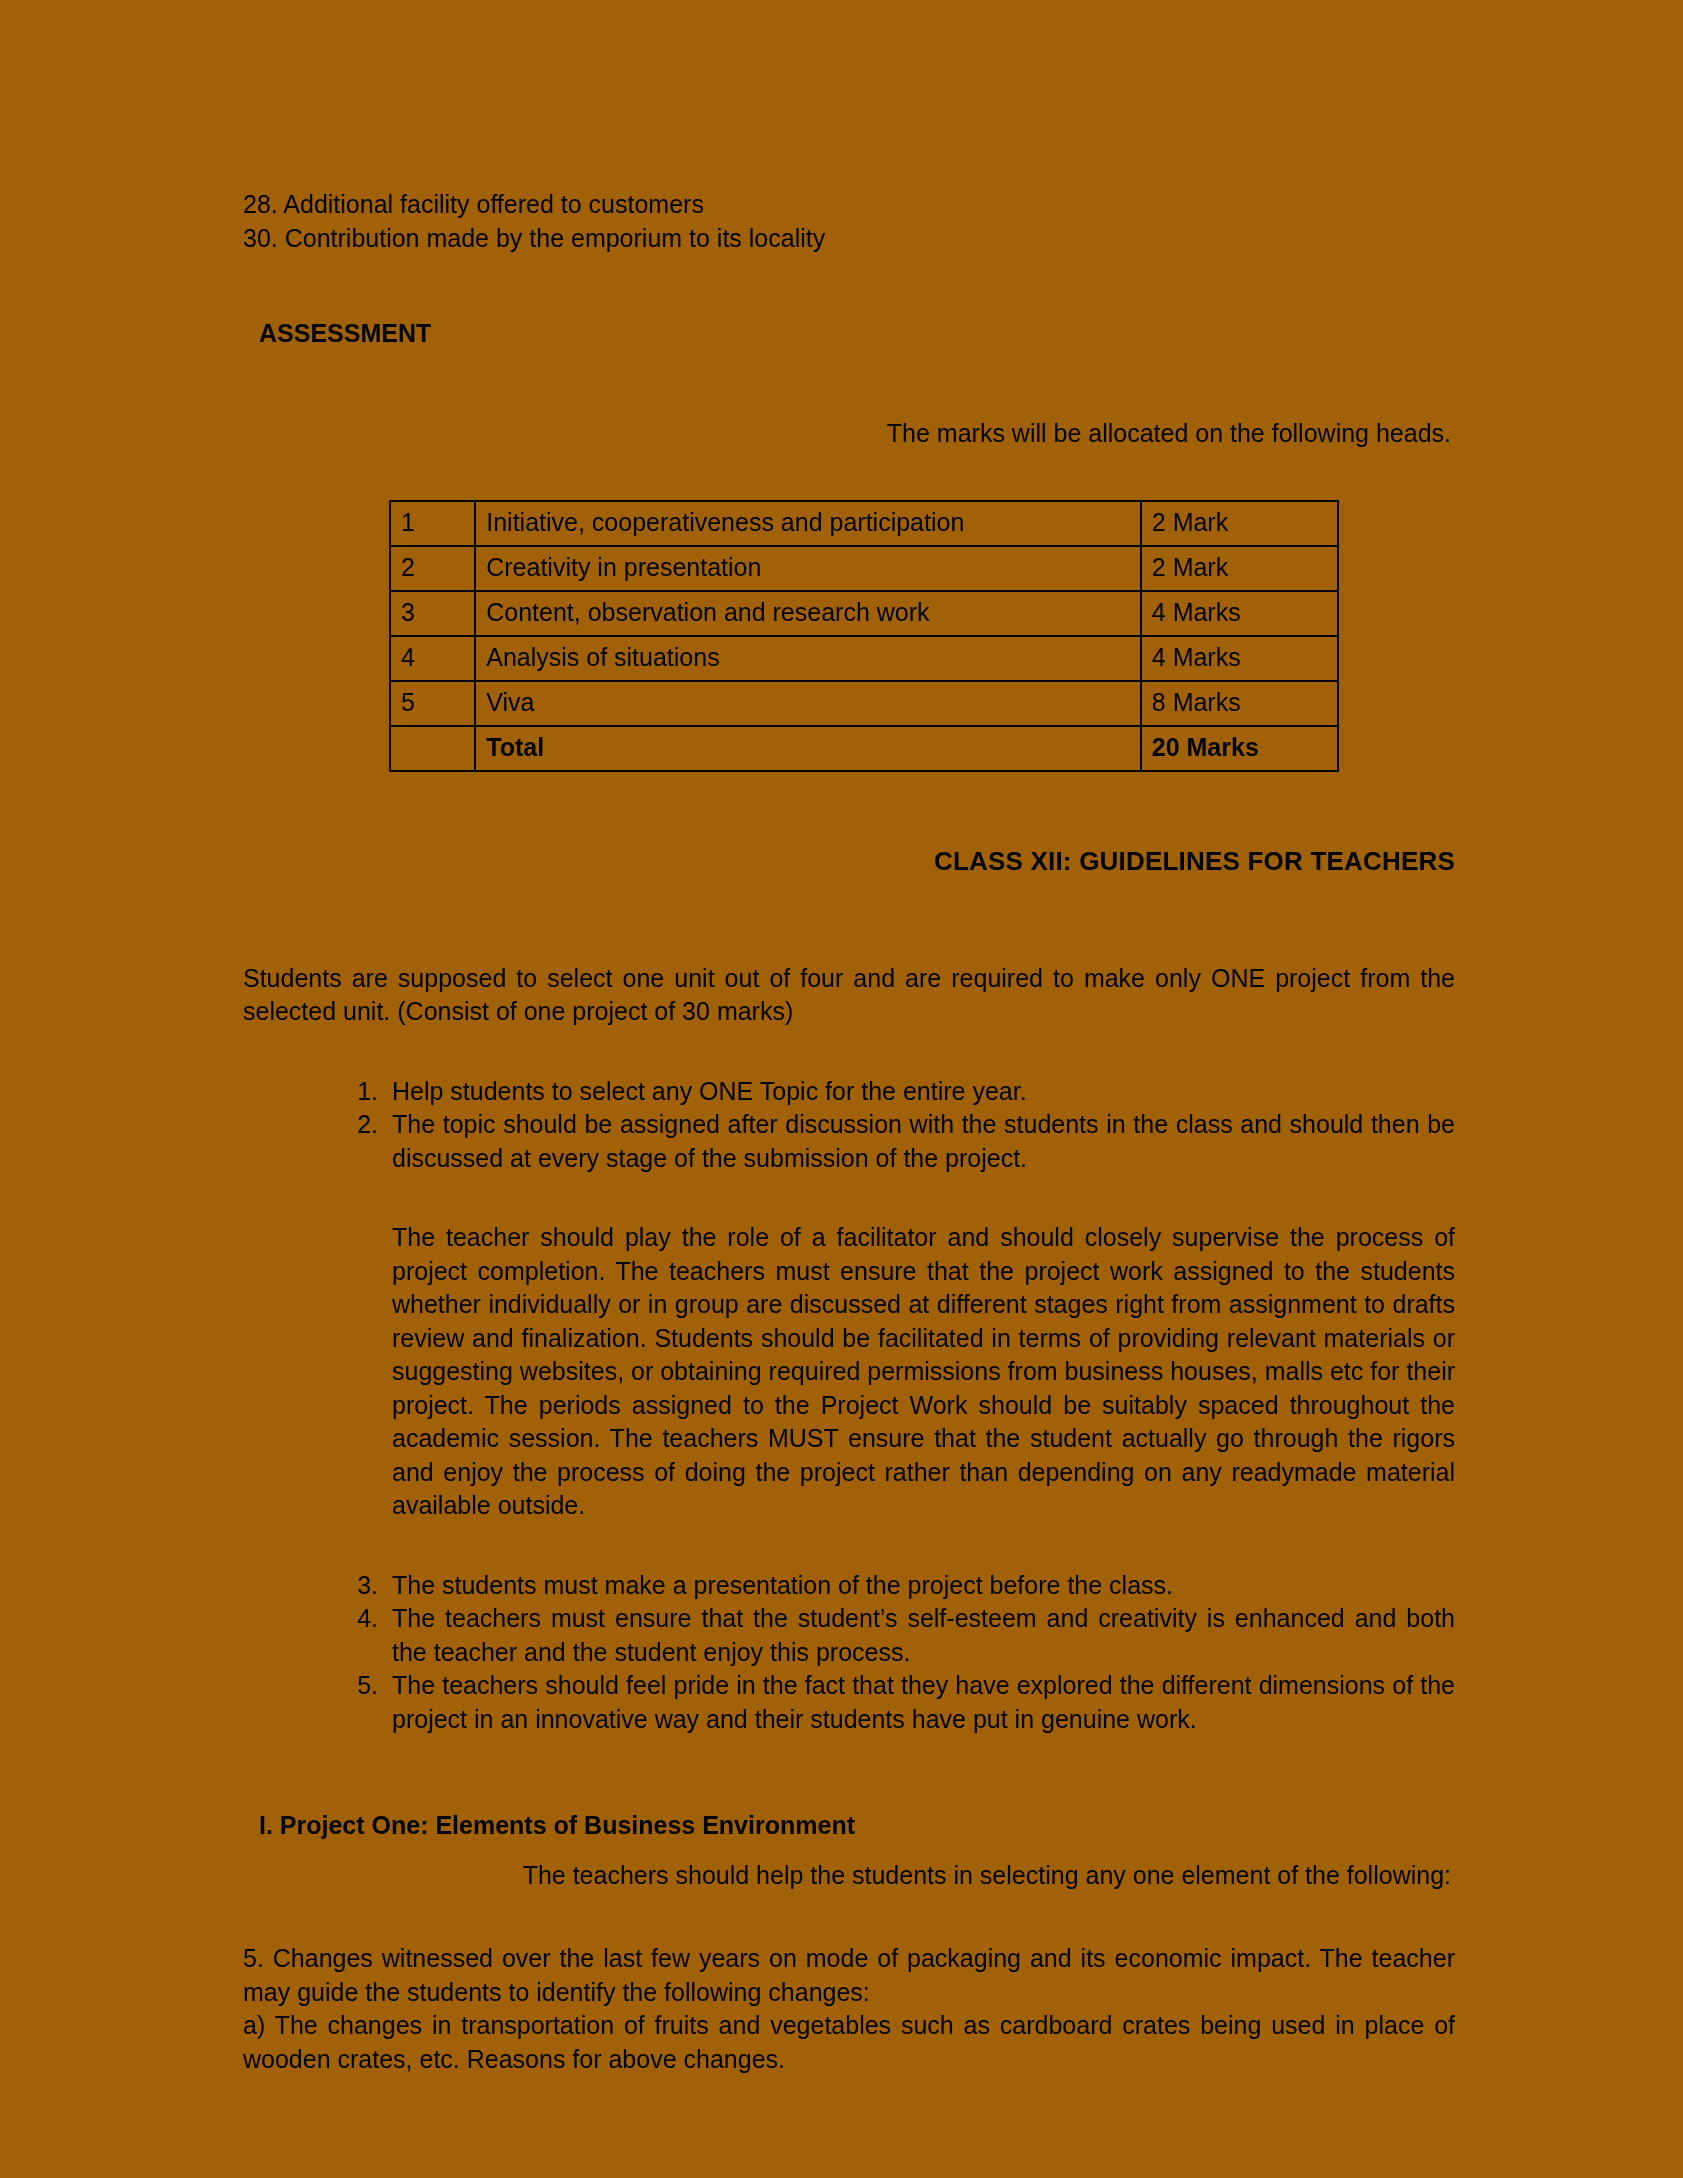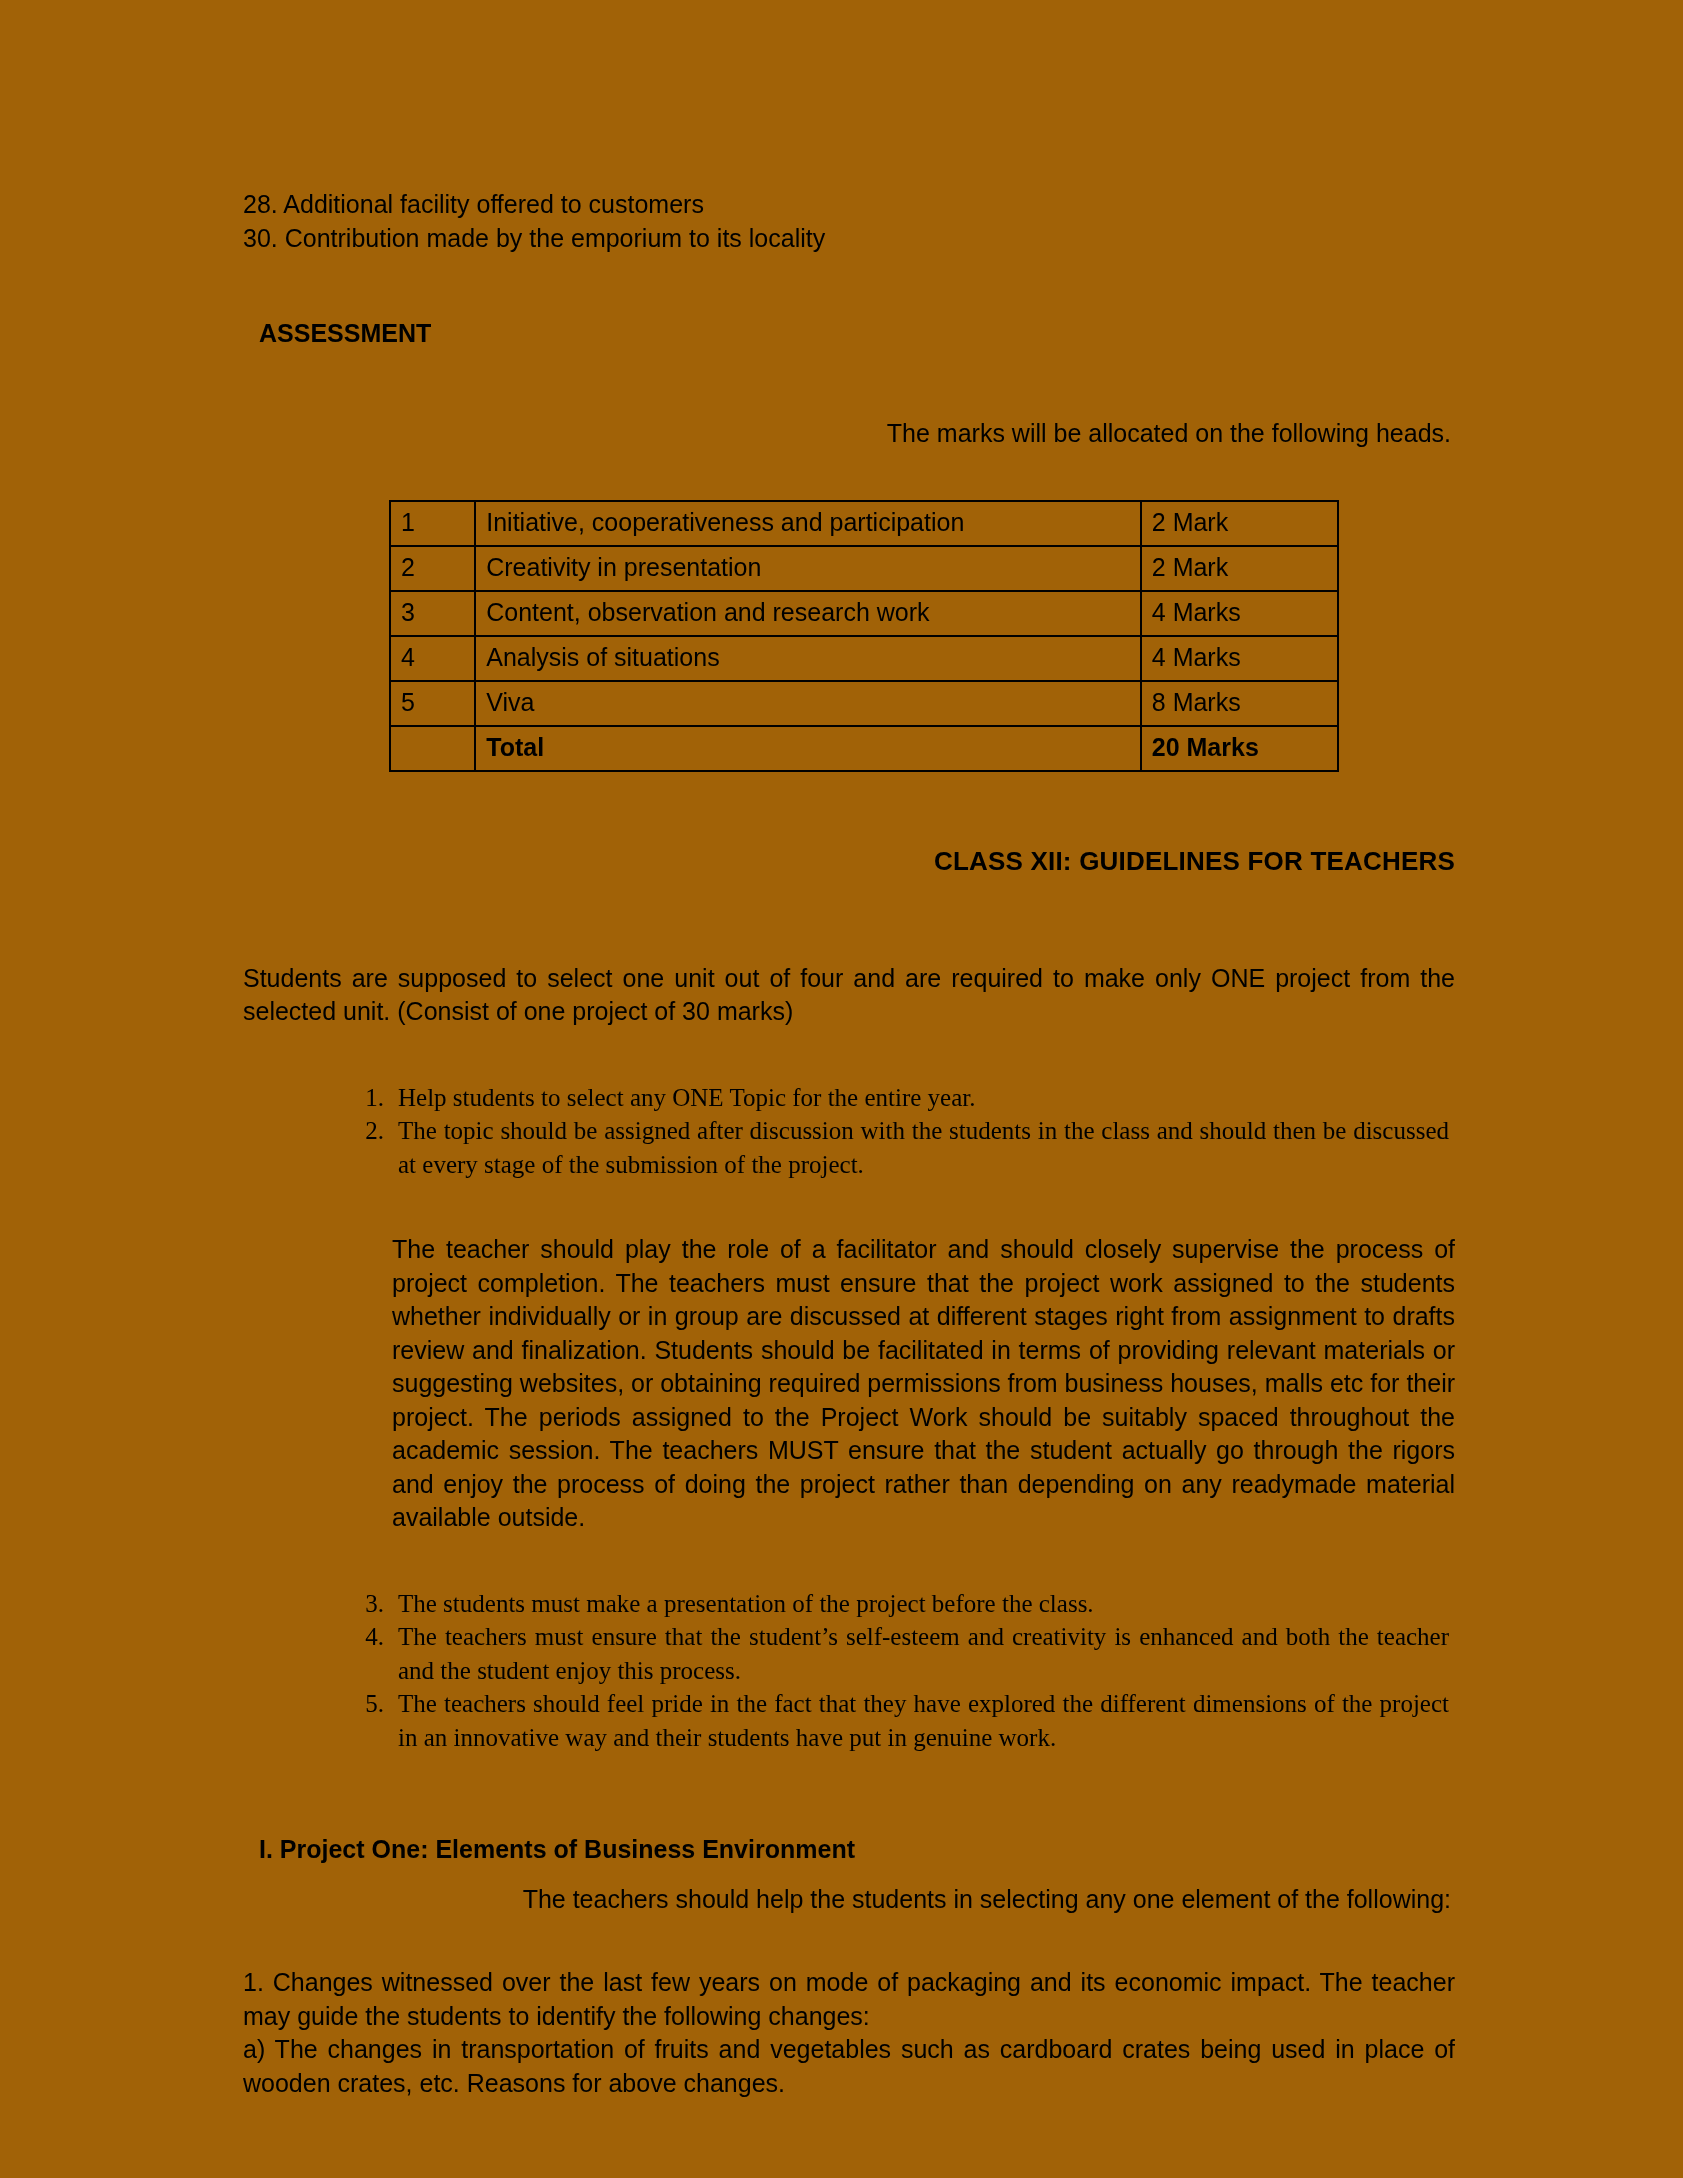--- a/index.html
+++ b/index.html
@@ -84,25 +84,24 @@
     text-align: justify;
     text-justify: inter-word;
   }
   .para-left {
     margin: 4px;
     text-align: right;
   }
 
   
   ol.num-list {
-    margin: 6px;
+    margin: 0;
     padding: 0 0 0 99px;
     list-style: none;
     counter-reset: numitem;
-    font-family: Liberation Serif, serif;
   }
   ol.num-list > li {
     position: relative;
     padding-left: 50px;
     text-align: justify;
     text-justify: inter-word;
     counter-increment: numitem;
   }
   ol.num-list > li::before {
     content: counter(numitem) ".";
@@ -204,18 +203,18 @@
       <li>The teachers should feel pride in the fact that they have explored the different dimensions of the project in an innovative way and their students have put in genuine work.</li>
     </ol>
 
     <div class="gap-lg"></div>
 
     <p class="heading-bold">I. Project One: Elements of Business Environment</p>
     <p class="para-left">The teachers should help the students in selecting any one element of the following:</p>
 
     <div class="gap-md"></div>
 
-    <p class="para">1. Changes witnessed over the last few years on mode of packaging and its economic impact. The teacher may guide the students to identify the following changes:</p>
+    <p class="para">5. Changes witnessed over the last few years on mode of packaging and its economic impact. The teacher may guide the students to identify the following changes:</p>
     <p class="para">a) The changes in transportation of fruits and vegetables such as cardboard crates being used in place of wooden crates, etc. Reasons for above changes.</p>
 
   </div>
 </div>
 
 
 </body></html>

